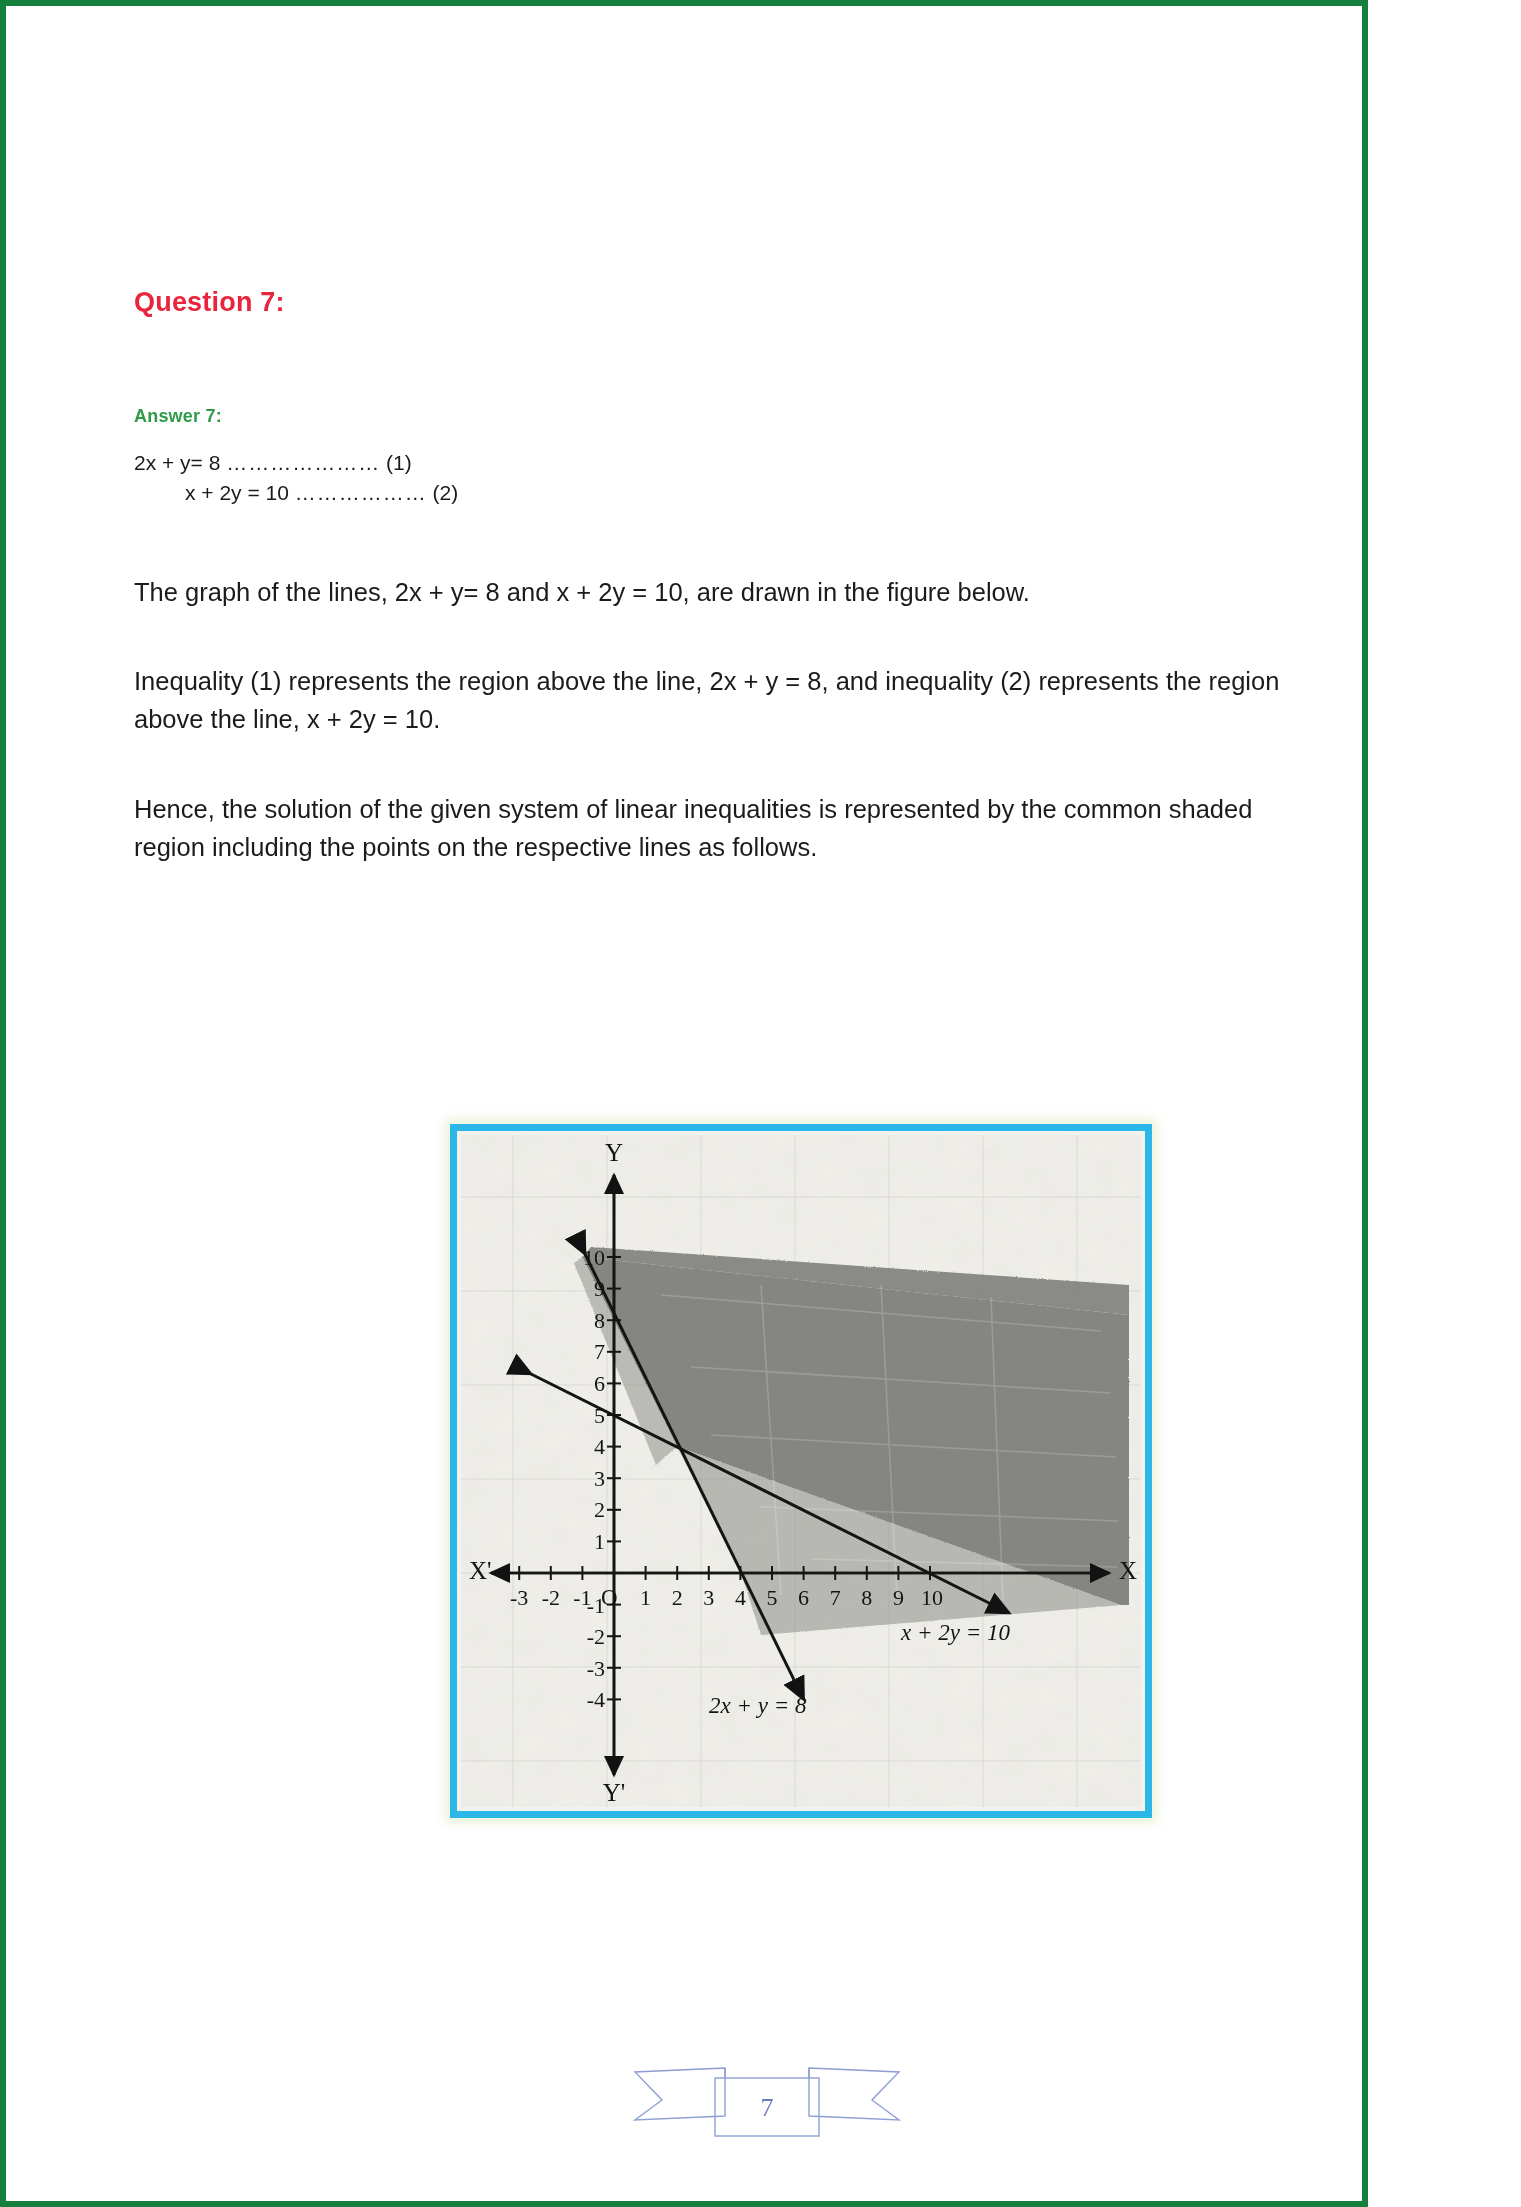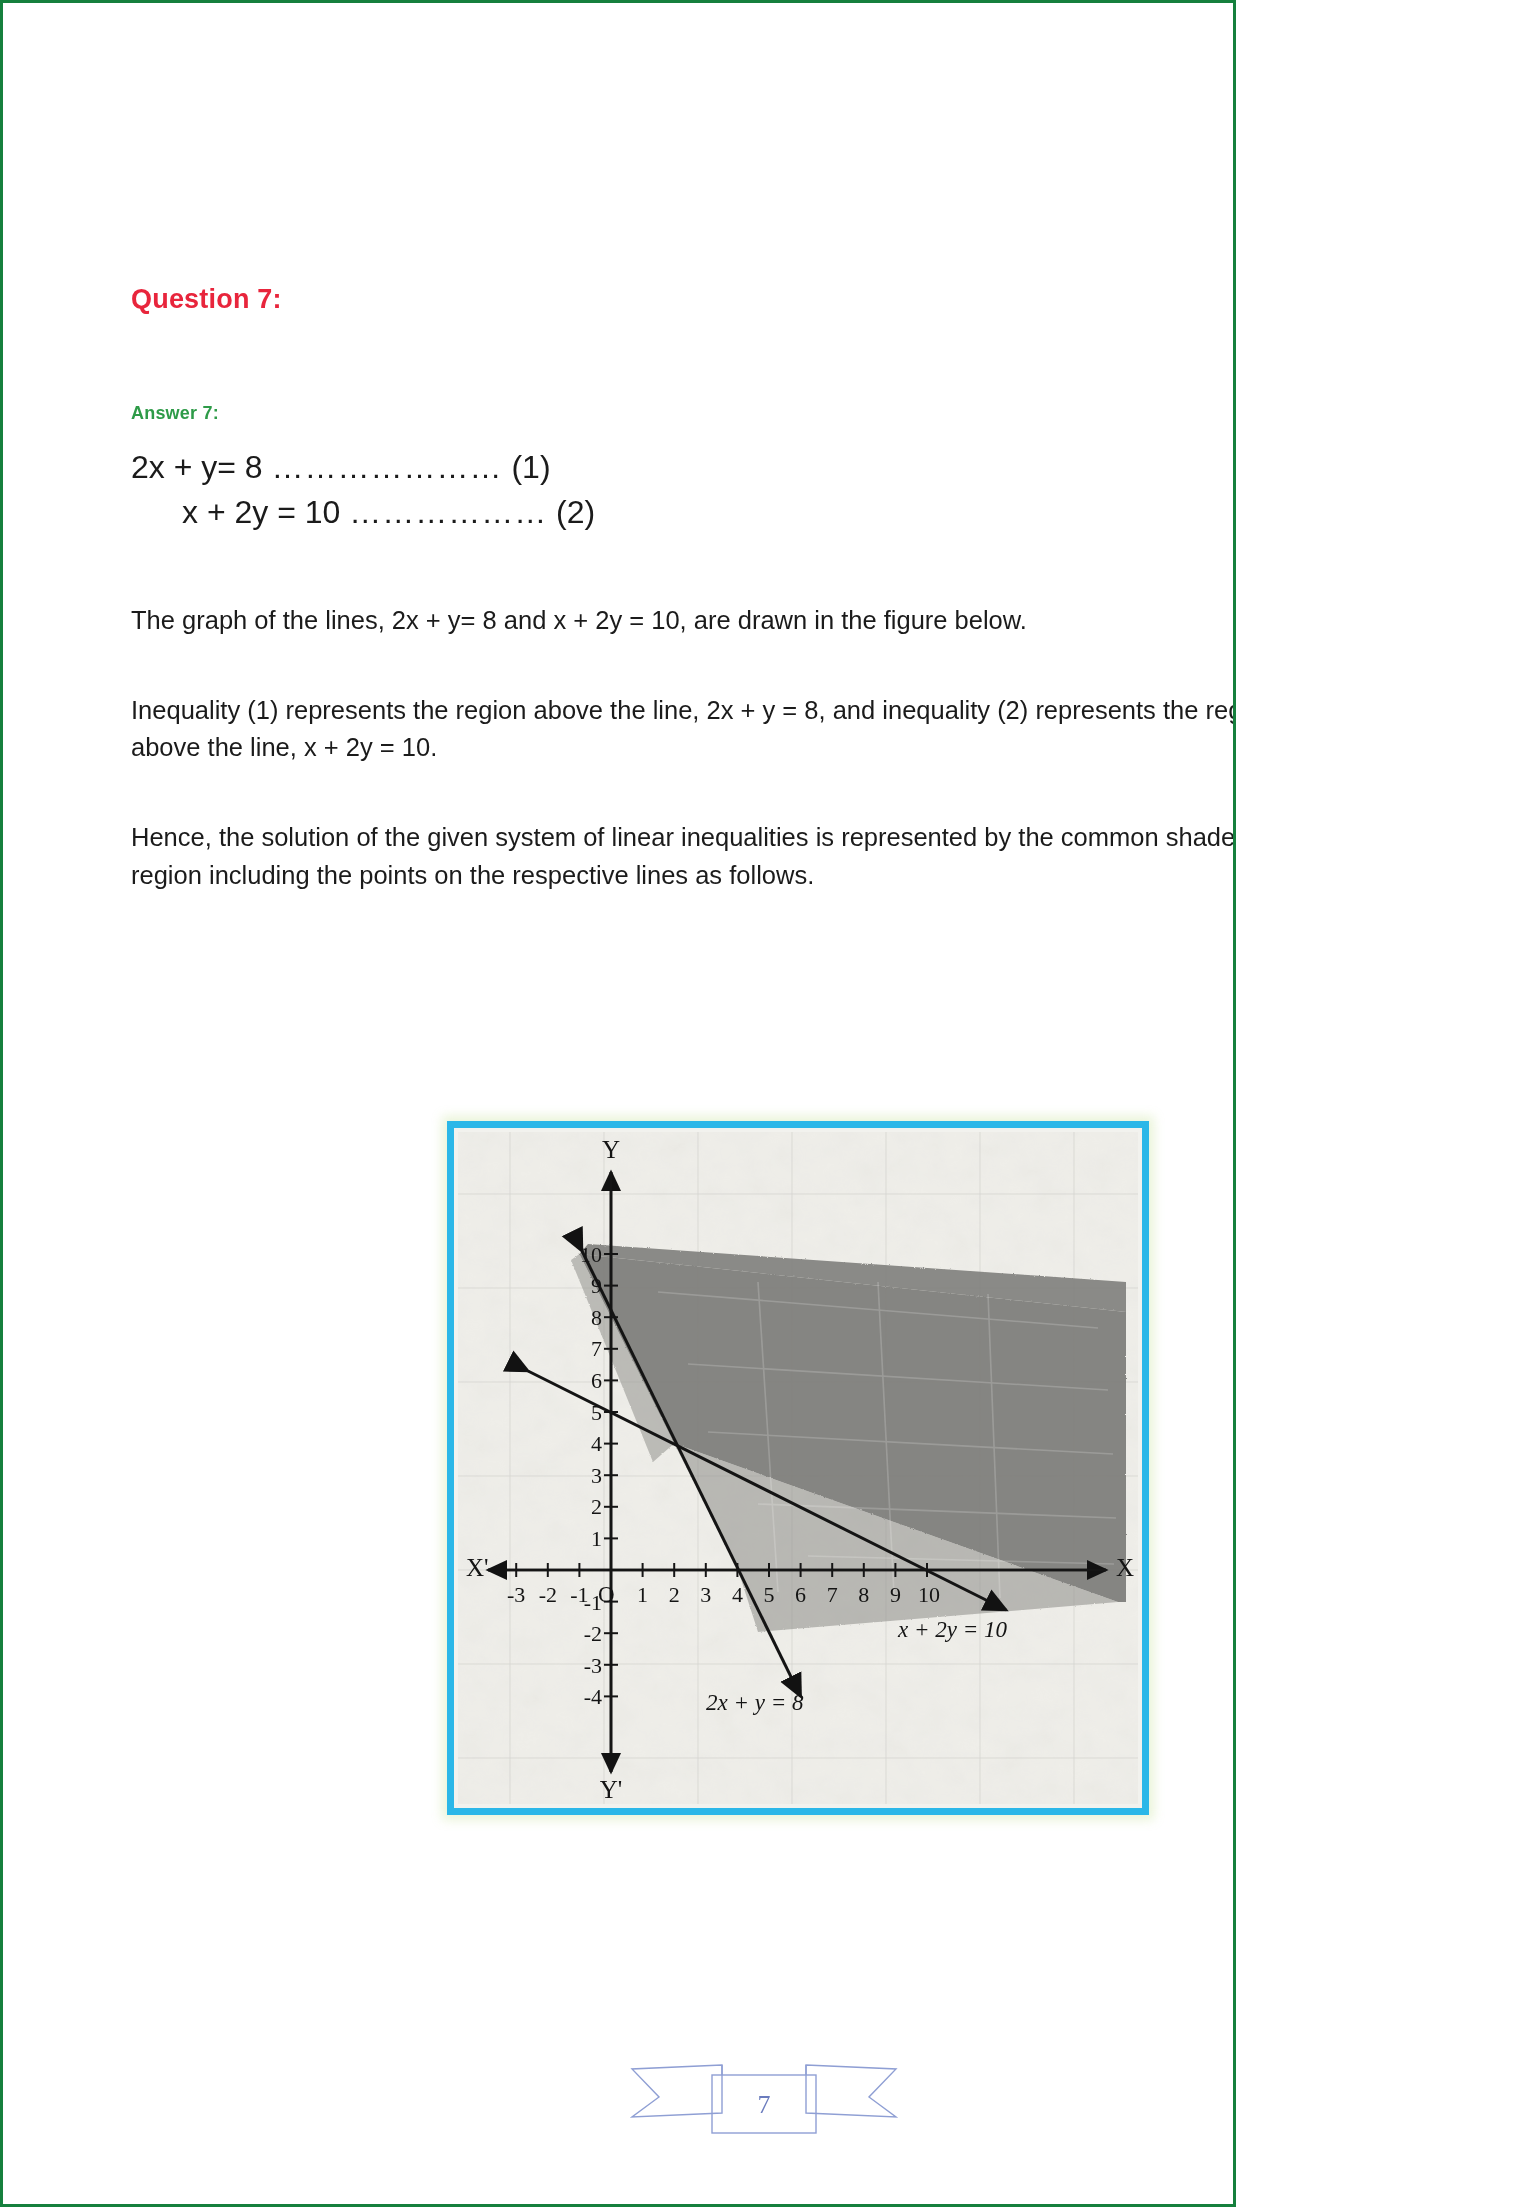--- a/index.html
+++ b/index.html
@@ -2,25 +2,25 @@
 <html><head>
 <meta charset="utf-8">
 <style>
   html, body {
     margin: 0;
     padding: 0;
     background: #ffffff;
   }
   .page {
     position: relative;
-    width: 1236px;
+    width: 1368px;
     height: 2207px;
     box-sizing: border-box;
     background: #ffffff;
-    border: 3px solid #15803d;
+    border: 6px solid #15803d;
     overflow: hidden;
     font-family: "Liberation Sans", sans-serif;
   }
   .content {
     position: absolute;
     left: 128px;
     top: 280px;
     width: 1190px;
   }
   .q-heading {
@@ -42,21 +42,21 @@
   .body-line {
     color: #1b1b1b;
     font-size: 25.5px;
     line-height: 1.48;
     margin: 0;
   }
   .gap-lg { height: 66px; }
   .gap-md { height: 52px; }
   .eq-line {
     color: #1b1b1b;
-    font-size: 32px;
+    font-size: 21px;
     line-height: 1.42;
     margin: 0;
     white-space: pre;
   }
   .eq-indent { padding-left: 7px; margin-left: 44px; }
   .dots { letter-spacing: 1px; }
 
   
   .figure-wrap {
     position: absolute;

